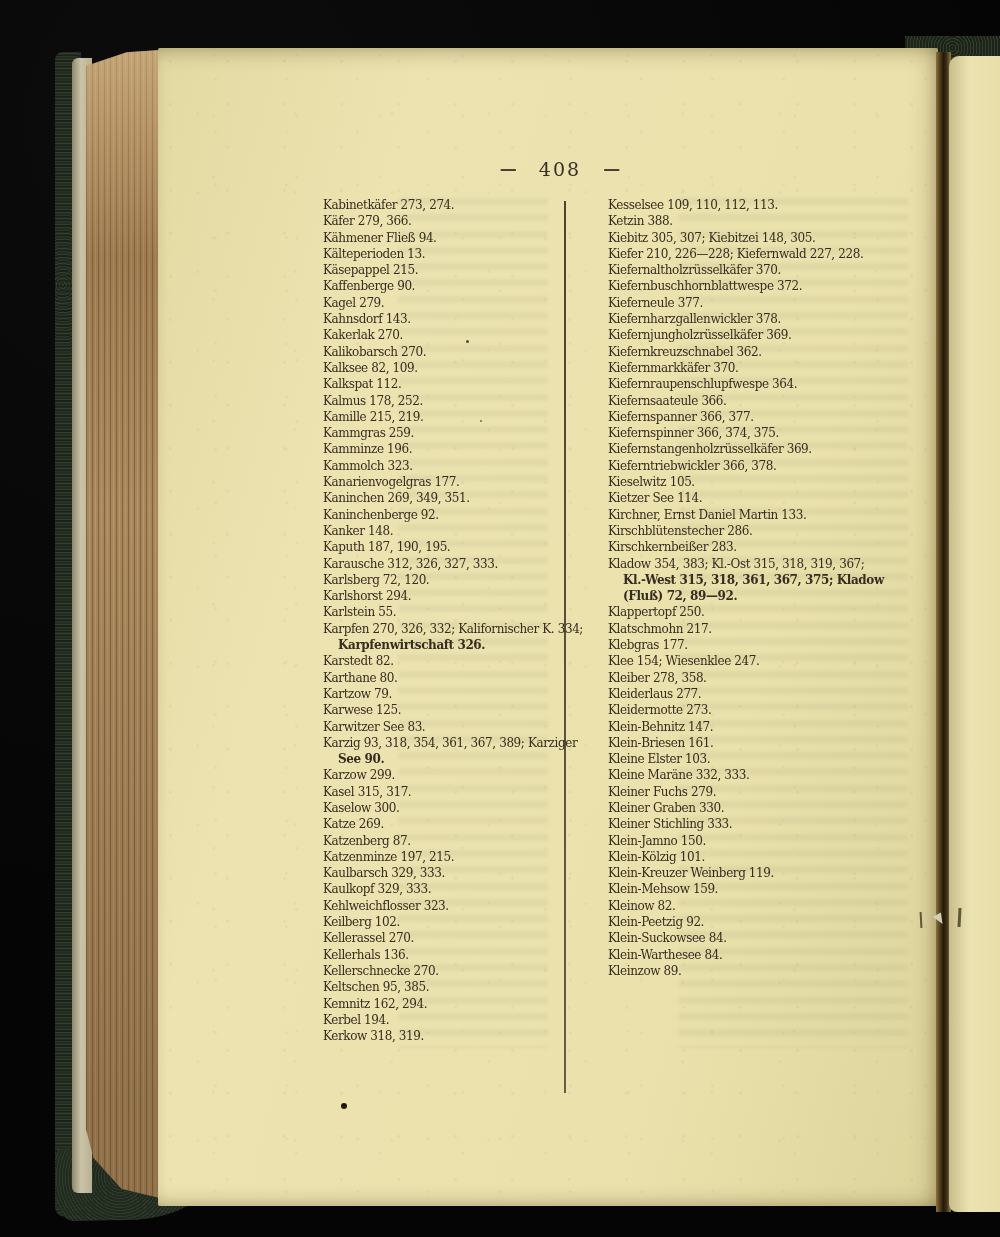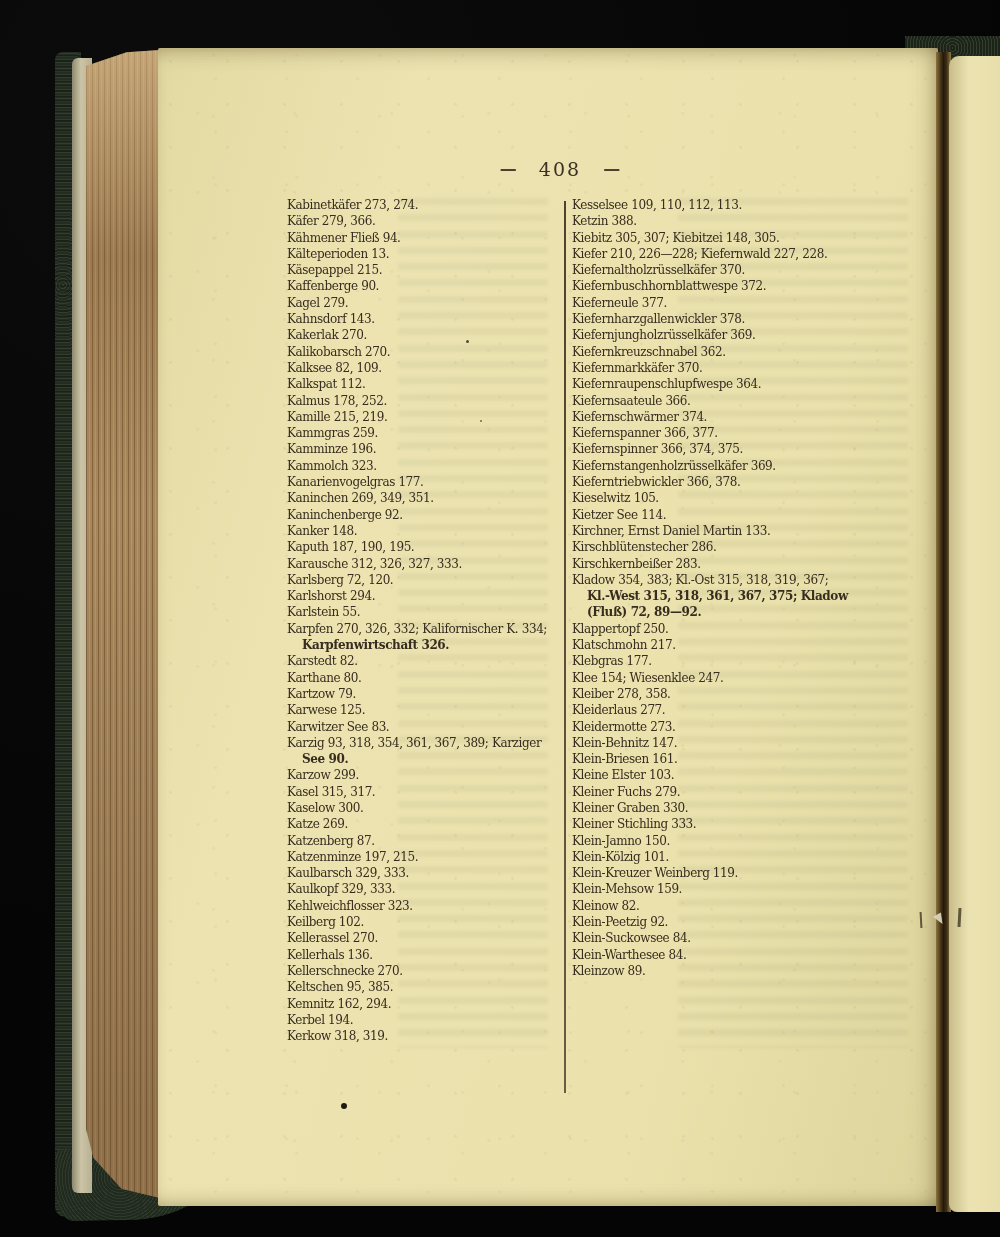--- a/index.html
+++ b/index.html
@@ -57,21 +57,21 @@
   .header{position:absolute;left:322px;top:110px;width:160px;display:flex;
      justify-content:center;align-items:center;gap:22px;
      color:#42372a;font-size:17px;}
   .pagenum{font-size:19px;letter-spacing:2px;color:#3b3023;}
   .dash{font-weight:bold;color:#4a3e2f;}
 
   .divider{position:absolute;left:406px;top:153px;width:2px;height:892px;
      background:linear-gradient(180deg, rgba(60,48,34,.9), rgba(60,48,34,.75));}
 
   .col{position:absolute;top:149px;color:#362c1f;font-size:12px;
-     letter-spacing:-0.4px;white-space:nowrap;}
+     letter-spacing:-0.4px;white-space:nowrap;margin-left:36px;}
   .col-left{left:129px;width:276px;}
   .col-right{left:414px;width:360px;}
   .index-line{height:16.3px;line-height:16.3px;}
   .index-line.indent{padding-left:15px;font-weight:bold;}
 
   
   .ghost{position:absolute;top:150px;height:850px;pointer-events:none;
      background:repeating-linear-gradient(180deg,
         rgba(125,130,92,.16) 0 7px, rgba(0,0,0,0) 7px 16.3px);
      filter:blur(1.6px);opacity:.55;}
@@ -176,21 +176,20 @@
         <div class="index-line">Kiefer 210, 226—228; Kiefernwald 227, 228.</div>
         <div class="index-line">Kiefernaltholzrüsselkäfer 370.</div>
         <div class="index-line">Kiefernbuschhornblattwespe 372.</div>
         <div class="index-line">Kieferneule 377.</div>
         <div class="index-line">Kiefernharzgallenwickler 378.</div>
         <div class="index-line">Kiefernjungholzrüsselkäfer 369.</div>
         <div class="index-line">Kiefernkreuzschnabel 362.</div>
         <div class="index-line">Kiefernmarkkäfer 370.</div>
         <div class="index-line">Kiefernraupenschlupfwespe 364.</div>
         <div class="index-line">Kiefernsaateule 366.</div>
-        <div class="index-line">Kiefernschwärmer 374.</div>
         <div class="index-line">Kiefernspanner 366, 377.</div>
         <div class="index-line">Kiefernspinner 366, 374, 375.</div>
         <div class="index-line">Kiefernstangenholzrüsselkäfer 369.</div>
         <div class="index-line">Kieferntriebwickler 366, 378.</div>
         <div class="index-line">Kieselwitz 105.</div>
         <div class="index-line">Kietzer See 114.</div>
         <div class="index-line">Kirchner, Ernst Daniel Martin 133.</div>
         <div class="index-line">Kirschblütenstecher 286.</div>
         <div class="index-line">Kirschkernbeißer 283.</div>
         <div class="index-line">Kladow 354, 383; Kl.-Ost 315, 318, 319, 367;</div>
@@ -199,20 +198,21 @@
         <div class="index-line">Klappertopf 250.</div>
         <div class="index-line">Klatschmohn 217.</div>
         <div class="index-line">Klebgras 177.</div>
         <div class="index-line">Klee 154; Wiesenklee 247.</div>
         <div class="index-line">Kleiber 278, 358.</div>
         <div class="index-line">Kleiderlaus 277.</div>
         <div class="index-line">Kleidermotte 273.</div>
         <div class="index-line">Klein-Behnitz 147.</div>
         <div class="index-line">Klein-Briesen 161.</div>
         <div class="index-line">Kleine Elster 103.</div>
+        <div class="index-line">Kleine Maräne 332, 333.</div>
         <div class="index-line">Kleiner Fuchs 279.</div>
         <div class="index-line">Kleiner Graben 330.</div>
         <div class="index-line">Kleiner Stichling 333.</div>
         <div class="index-line">Klein-Jamno 150.</div>
         <div class="index-line">Klein-Kölzig 101.</div>
         <div class="index-line">Klein-Kreuzer Weinberg 119.</div>
         <div class="index-line">Klein-Mehsow 159.</div>
         <div class="index-line">Kleinow 82.</div>
         <div class="index-line">Klein-Peetzig 92.</div>
         <div class="index-line">Klein-Suckowsee 84.</div>

